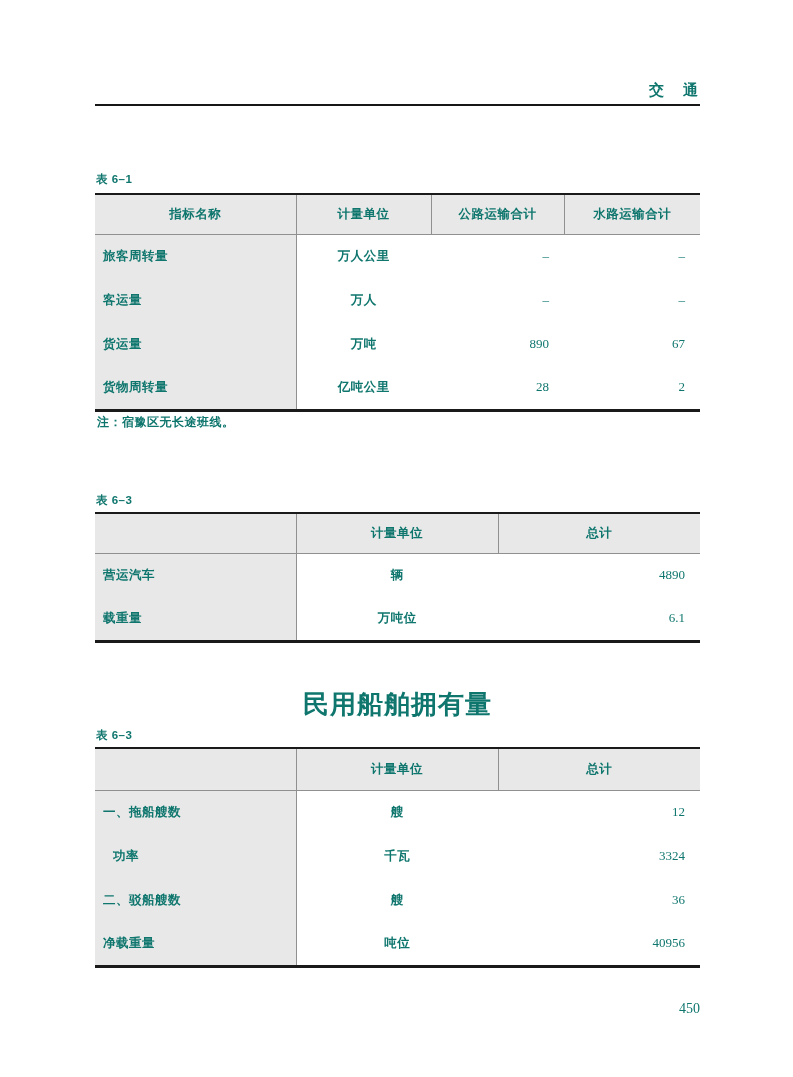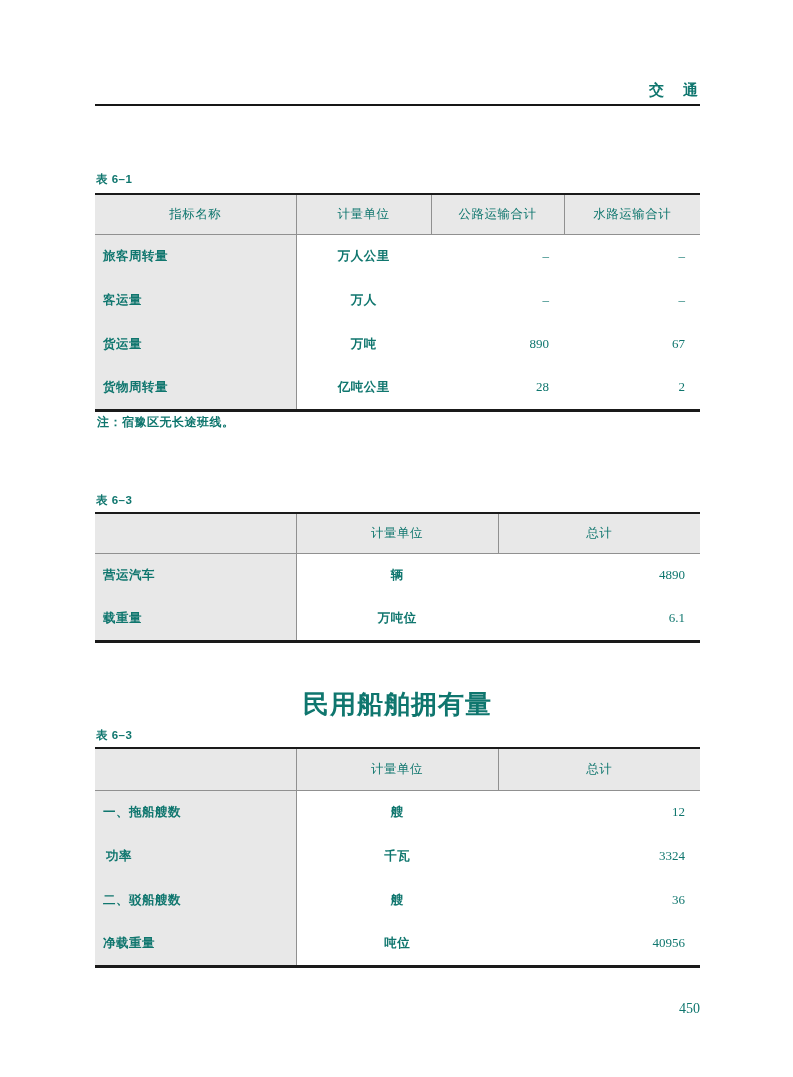--- a/index.html
+++ b/index.html
@@ -63,21 +63,21 @@
     border-top: 2px solid #1a1a1a;
     border-bottom: 3px solid #1a1a1a;
   }
   .table-1 { top: 193px; }
   .table-2 { top: 512px; }
   .table-3 { top: 747px; }
 
   th {
     background: #e8e8e8;
     font-size: 12.5px;
-    font-weight: normal;
+    font-weight: bold;
     text-align: center;
     vertical-align: middle;
     border-right: 1px solid #909090;
     border-bottom: 1px solid #909090;
     letter-spacing: 0.5px;
   }
   th:last-child { border-right: none; }
   .table-1 thead tr { height: 40px; }
   .table-2 thead tr { height: 40px; }
   .table-3 thead tr { height: 42px; }
@@ -85,21 +85,21 @@
 
   td { vertical-align: middle; font-size: 12.5px; }
   td.c-name {
     background: #e8e8e8;
     border-right: 1px solid #909090;
     text-align: left;
     padding-left: 8px;
     font-weight: bold;
     letter-spacing: 0.5px;
   }
-  td.c-name.indent { padding-left: 11px; }
+  td.c-name.indent { padding-left: 18px; }
   td.c-unit { text-align: center; font-weight: bold; letter-spacing: 0.5px; }
   td.c-num {
     text-align: right;
     padding-right: 15px;
     font-size: 13px;
     font-family: "Liberation Serif", serif;
   }
 
   
   .table-note {

